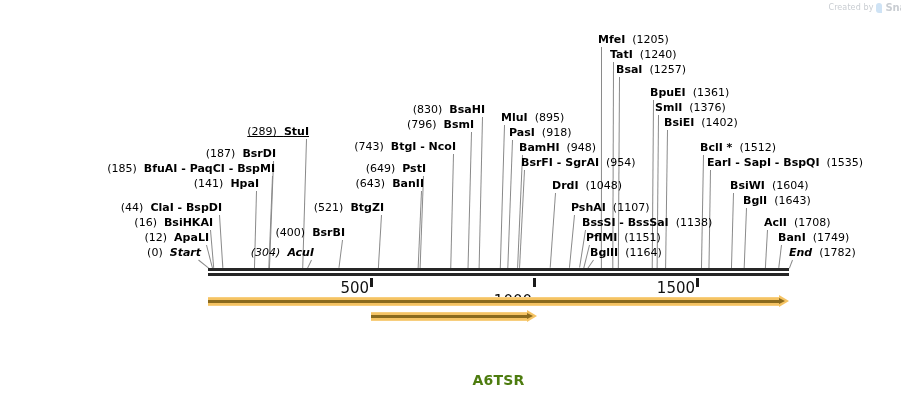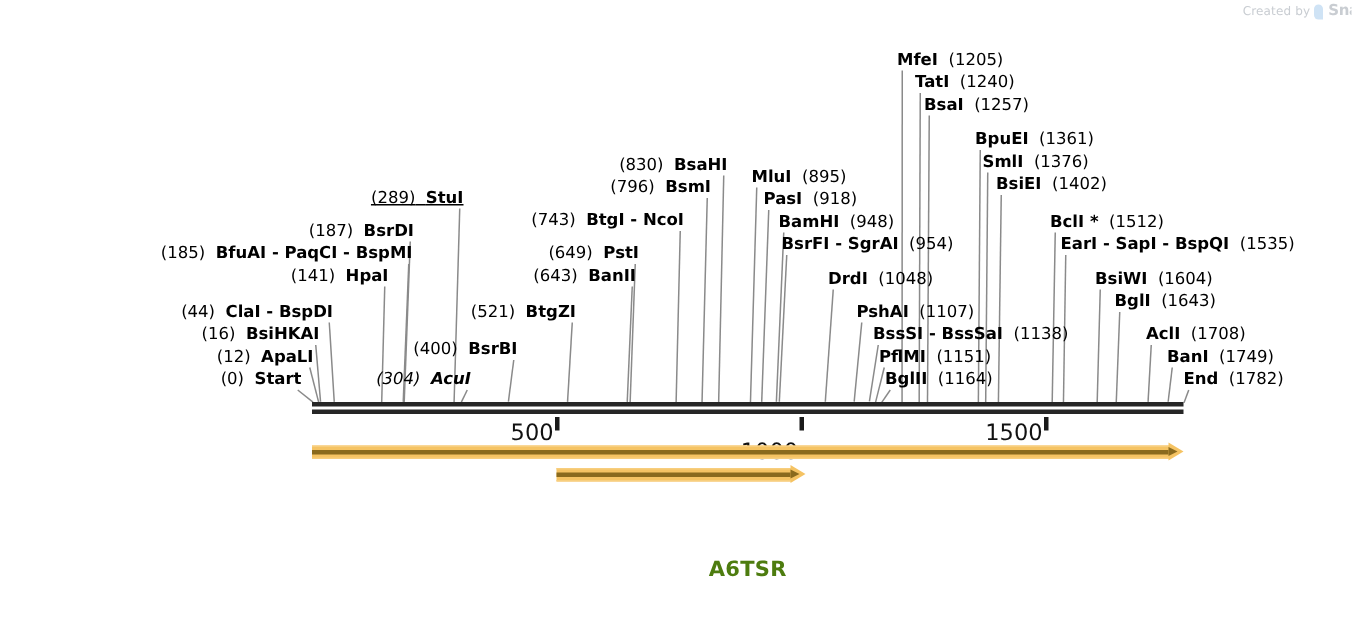--- a/index.html
+++ b/index.html
@@ -30,21 +30,21 @@
   .lbl{
     position:absolute;
     font-size:11px;
     color:#000;
     white-space:nowrap;
     line-height:12px;
   }
   .lbl .nm{font-weight:bold;}
   .lbl .pos{font-weight:normal;}
   .lbl .sep{font-weight:bold;}
-  .lbl.italic .nm{}
+  .lbl.italic .nm{font-style:italic;}
   .lbl.ralign{transform:translateX(-100%);}
 
   
   .leader{position:absolute;background:#8a8a8a;width:1px;transform-origin:top center;}
 
   
   .backbone{
     position:absolute;background:#262626;
   }
   .bb-top{height:3px;}

